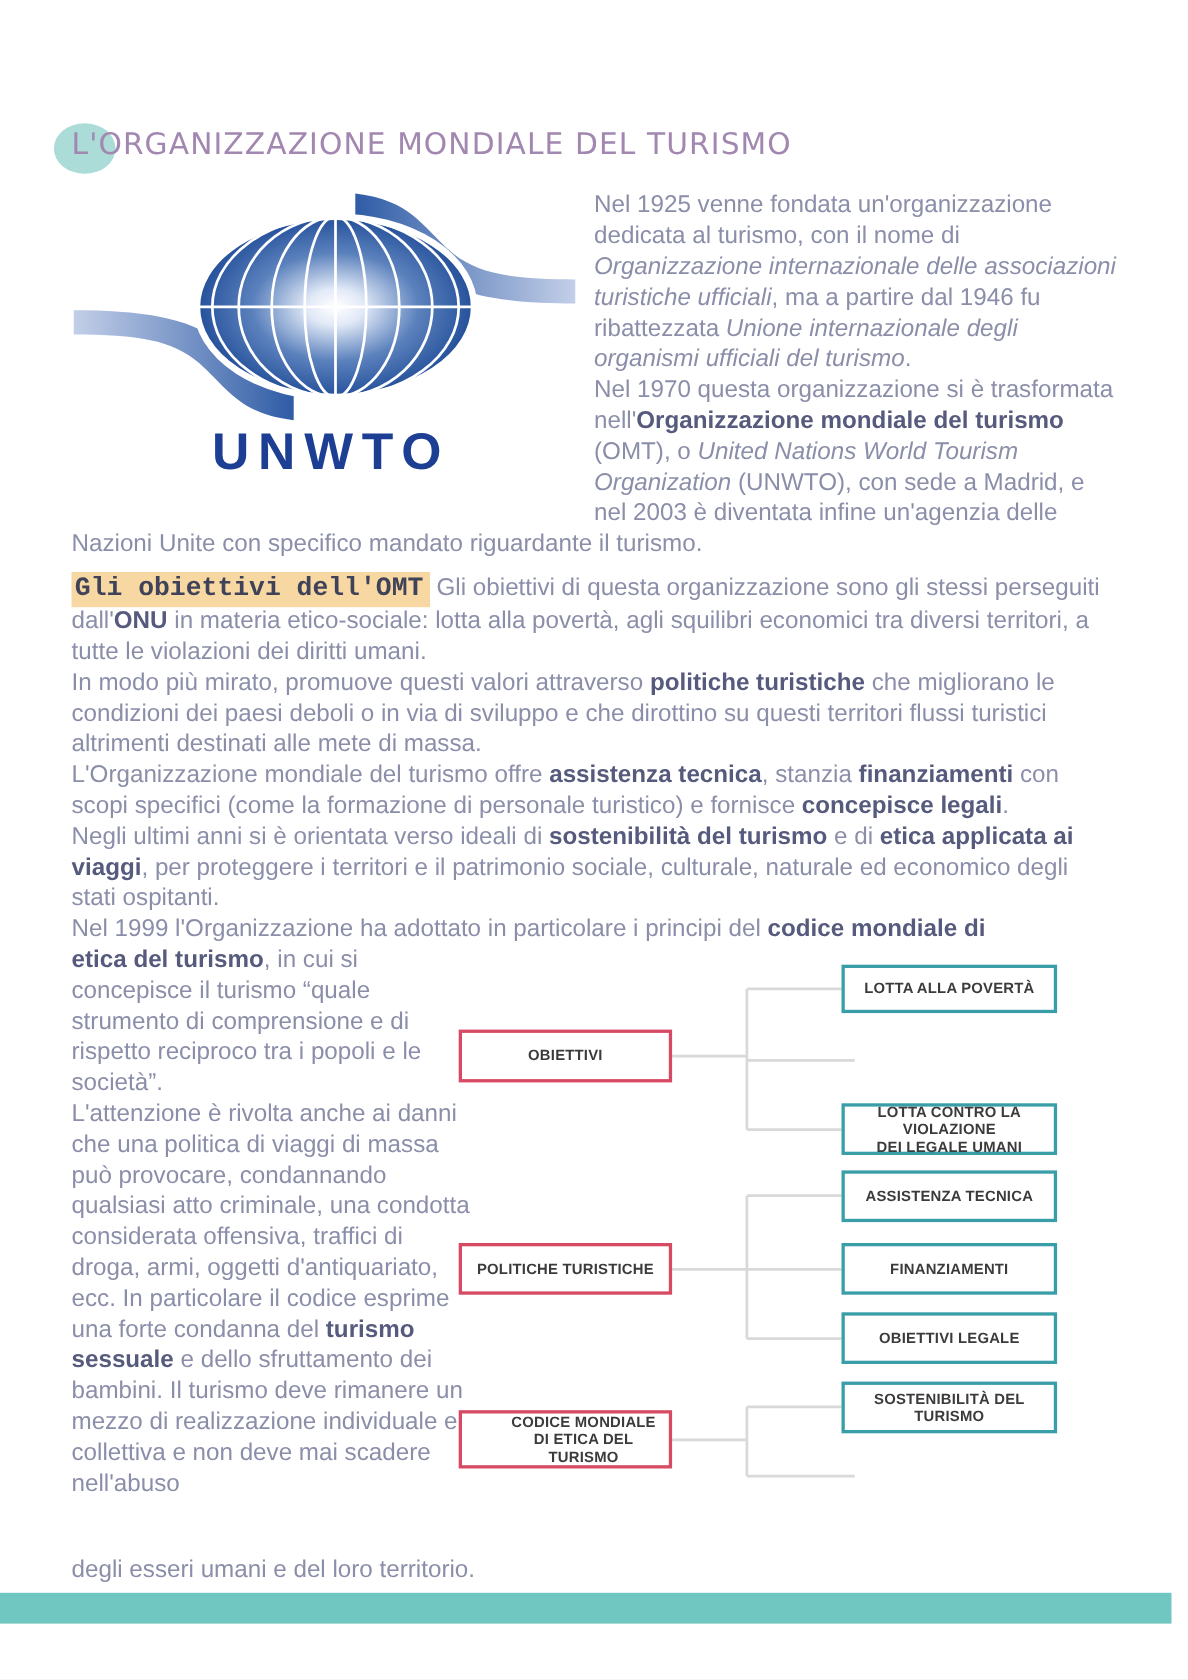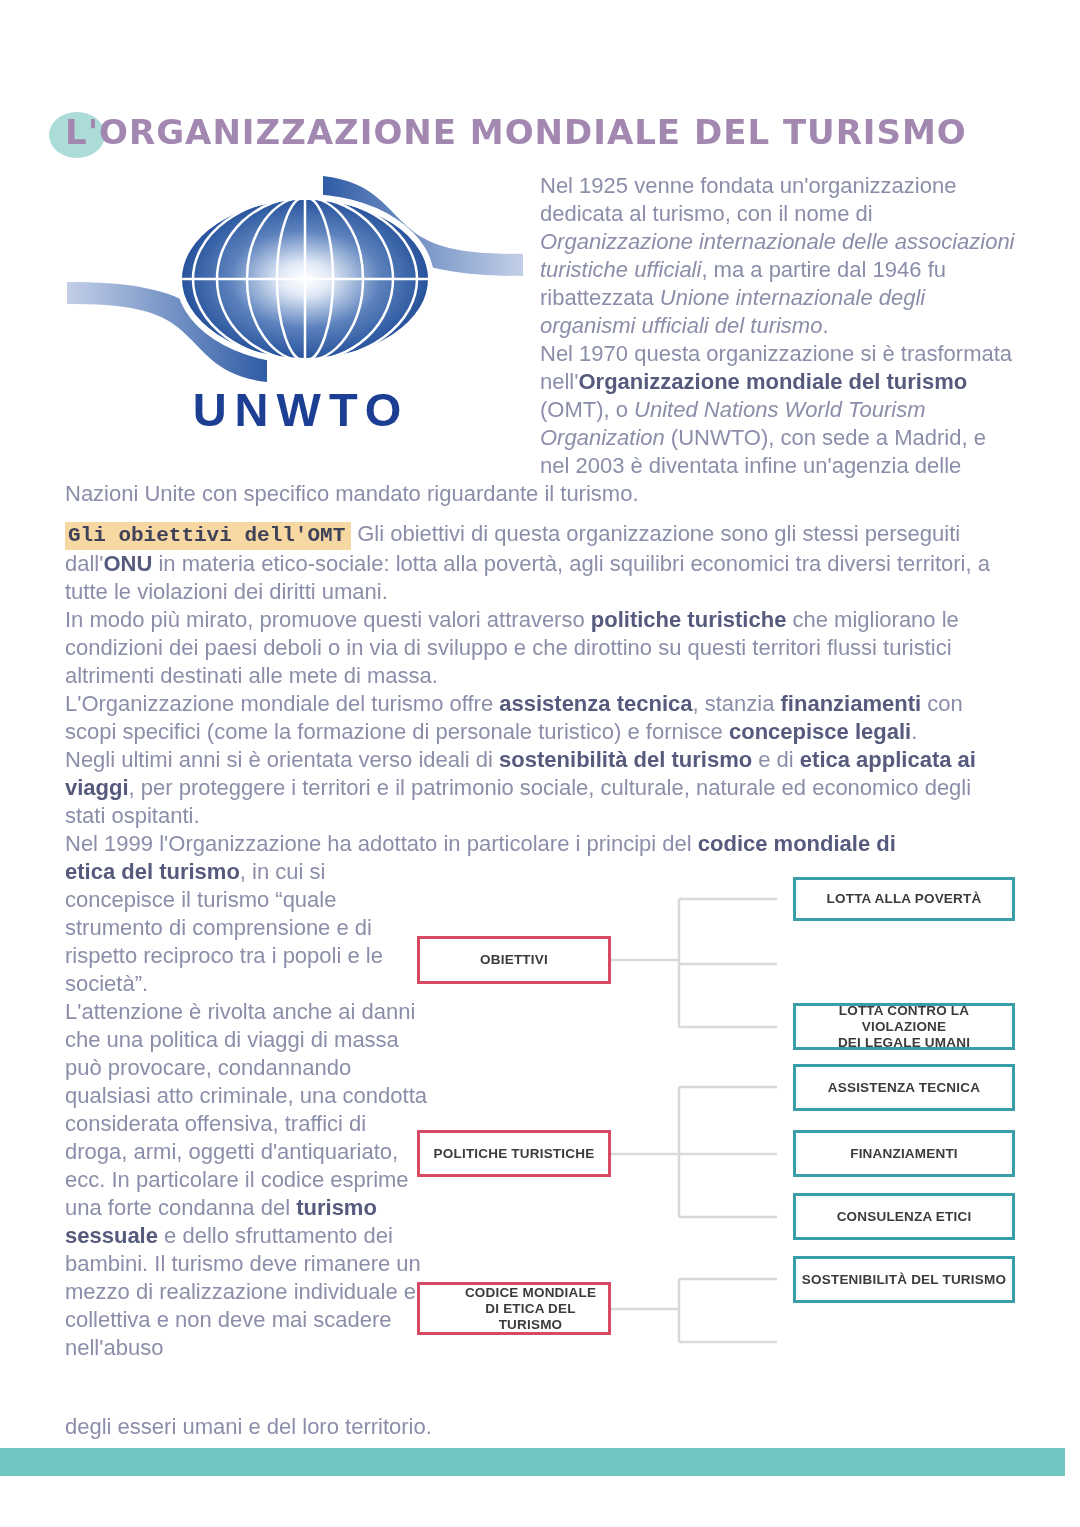--- a/index.html
+++ b/index.html
@@ -11,22 +11,22 @@
     overflow:hidden;
     margin:0 auto;
   }
   .content{
     position:absolute;left:65px;top:106px;width:950px;
   }
   
   .title{
     position:relative;
     font-family:"DejaVu Sans",sans-serif;
-    font-weight:bold;
-    font-size:34px;
+    font-weight:normal;
+    font-size:27px;
     letter-spacing:1px;
     color:var(--title,#a287b0);
     margin:0 0 14px 0;
     line-height:52px;
   }
   .title .bullet{
     position:absolute;left:-16px;top:6px;
     width:56px;height:46px;border-radius:50%;
     background:var(--accent-dot,#abdcd7);
     z-index:0;
@@ -44,21 +44,21 @@
   
   .intro{margin-top:2px;}
   .logo-wrap{
     float:left;width:460px;height:282px;margin:2px 15px 0 0;
   }
   .clear{clear:both;}
   
   .objectives{margin-top:12px;}
   .hl{
     font-family:"Liberation Mono","DejaVu Sans Mono",monospace;
-    font-weight:bold;font-size:21px;
+    font-weight:bold;font-size:24px;
     color:var(--highlight-text,#3f4258);
     background:var(--highlight-bg,#f7d8a2);
     padding:2px 6px 3px 3px;
     margin-right:6px;
     white-space:nowrap;
   }
   
   .narrow{width:366px;min-height:555px;}
   
   .diagram{
@@ -68,21 +68,21 @@
   .dbox{
     position:absolute;box-sizing:border-box;
     background:#fff;
     display:flex;align-items:center;justify-content:center;
     text-align:center;white-space:pre-line;
     color:var(--box-text,#3b3b3b);
     font-size:13.5px;font-weight:600;line-height:16px;
     letter-spacing:0.2px;
   }
   .dbox.src{left:2px;width:194px;border:3px solid var(--red-box-border,#d64a63);}
-  .dbox.tgt{left:378px;width:222px;border:3px solid var(--teal-box-border,#3a9ea8);}
+  .dbox.tgt{left:350px;width:196px;border:3px solid var(--teal-box-border,#3a9ea8);}
   .src1{top:70px;height:48px;}
   .src2{top:264px;height:47px;}
   .src3{top:416px;height:53px;padding-left:33px;}
   .tgt1{top:11px;height:44px;}
   .tgt2{top:72px;height:51px;}
   .tgt3{top:137px;height:47px;}
   .tgt4{top:198px;height:47px;}
   .tgt5{top:264px;height:47px;}
   .tgt6{top:327px;height:47px;}
   .tgt7{top:390px;height:47px;}
@@ -180,21 +180,21 @@
     </svg>
 
     <div class="dbox src src1">OBIETTIVI</div>
     <div class="dbox tgt tgt1">LOTTA ALLA POVERTÀ</div>
     <div class="dbox tgt tgt3">LOTTA CONTRO LA VIOLAZIONE
 DEI LEGALE UMANI</div>
 
     <div class="dbox src src2">POLITICHE TURISTICHE</div>
     <div class="dbox tgt tgt4">ASSISTENZA TECNICA</div>
     <div class="dbox tgt tgt5">FINANZIAMENTI</div>
-    <div class="dbox tgt tgt6">CONSULENZA ETICI</div>
+    <div class="dbox tgt tgt6">OBIETTIVI LEGALE</div>
 
     <div class="dbox src src3">CODICE MONDIALE
 DI ETICA DEL TURISMO</div>
     <div class="dbox tgt tgt7">SOSTENIBILITÀ DEL TURISMO</div>
   </div>
 
   <div class="footer-bar"></div>
 </div>
 
 </body></html>

